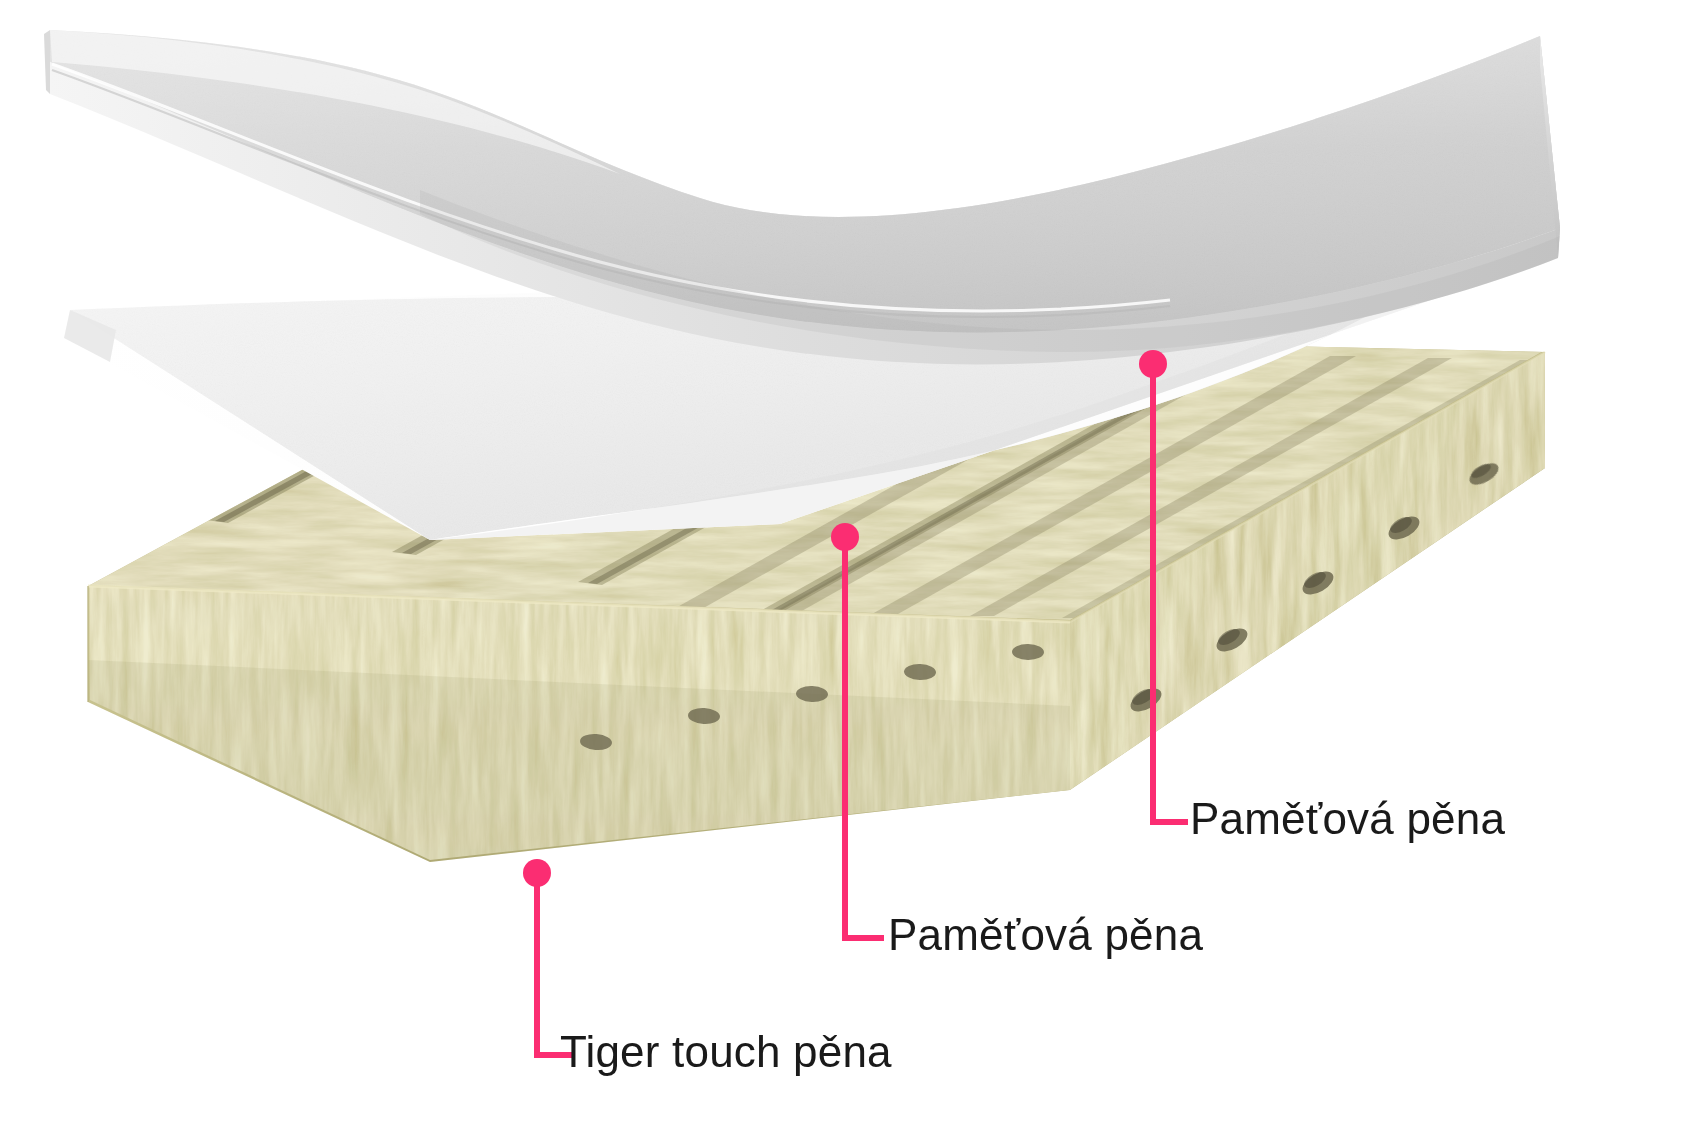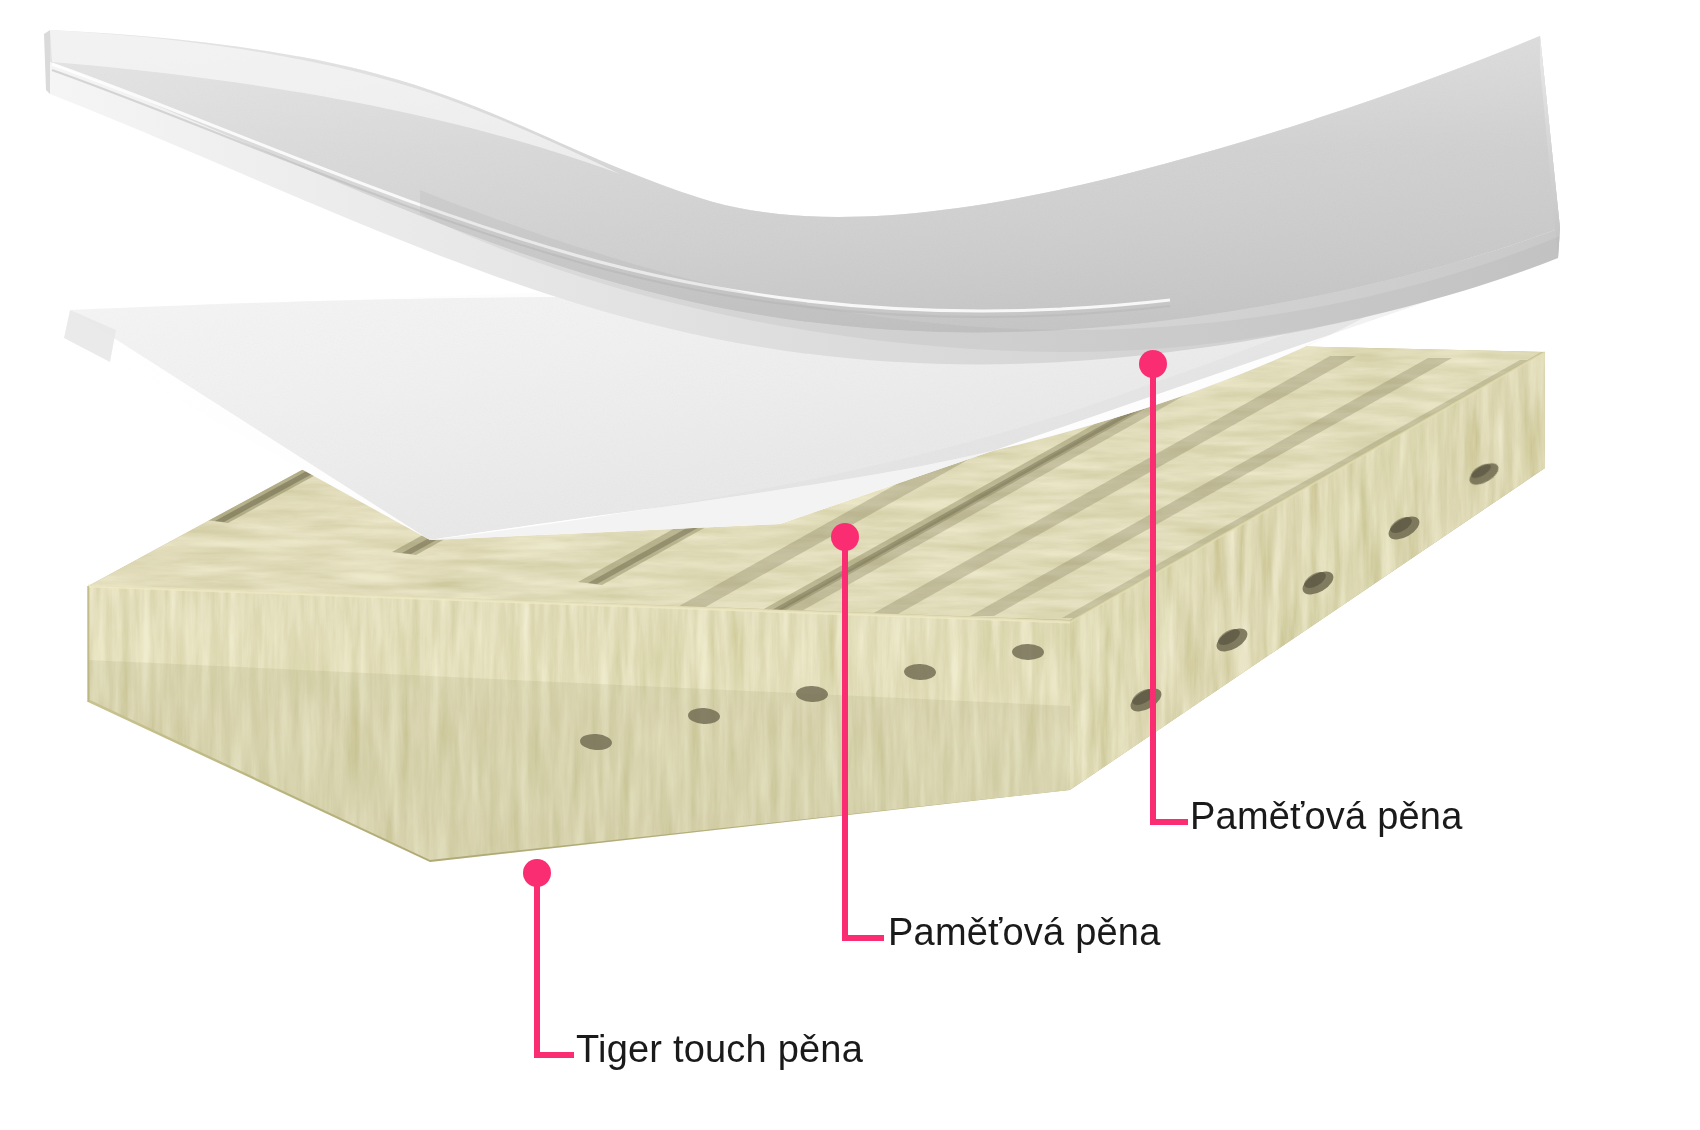--- a/index.html
+++ b/index.html
@@ -20,29 +20,29 @@
   #scene {
     position: absolute;
     inset: 0;
     width: 1700px;
     height: 1130px;
   }
   .callout-label {
     position: absolute;
     color: #1a1a1a;
     font-family: "Liberation Sans", sans-serif;
-    font-size: 38px;
+    font-size: 44px;
     font-weight: 400;
     letter-spacing: 0.2px;
     white-space: nowrap;
     line-height: 1;
   }
   .callout-label.lbl-top   { left: 1190px; top: 797px; }
   .callout-label.lbl-mid   { left:  888px; top: 913px; }
-  .callout-label.lbl-base  { left:  576px; top: 1030px; }
+  .callout-label.lbl-base  { left:  560px; top: 1030px; }
 </style>
 </head>
 <body>
 
 <div id="stage">
 
   <svg id="scene" viewBox="0 0 1700 1130" xmlns="http://www.w3.org/2000/svg">
     <defs>
 
       <linearGradient id="gTopFace" x1="0.05" y1="0.1" x2="0.95" y2="0.95">

